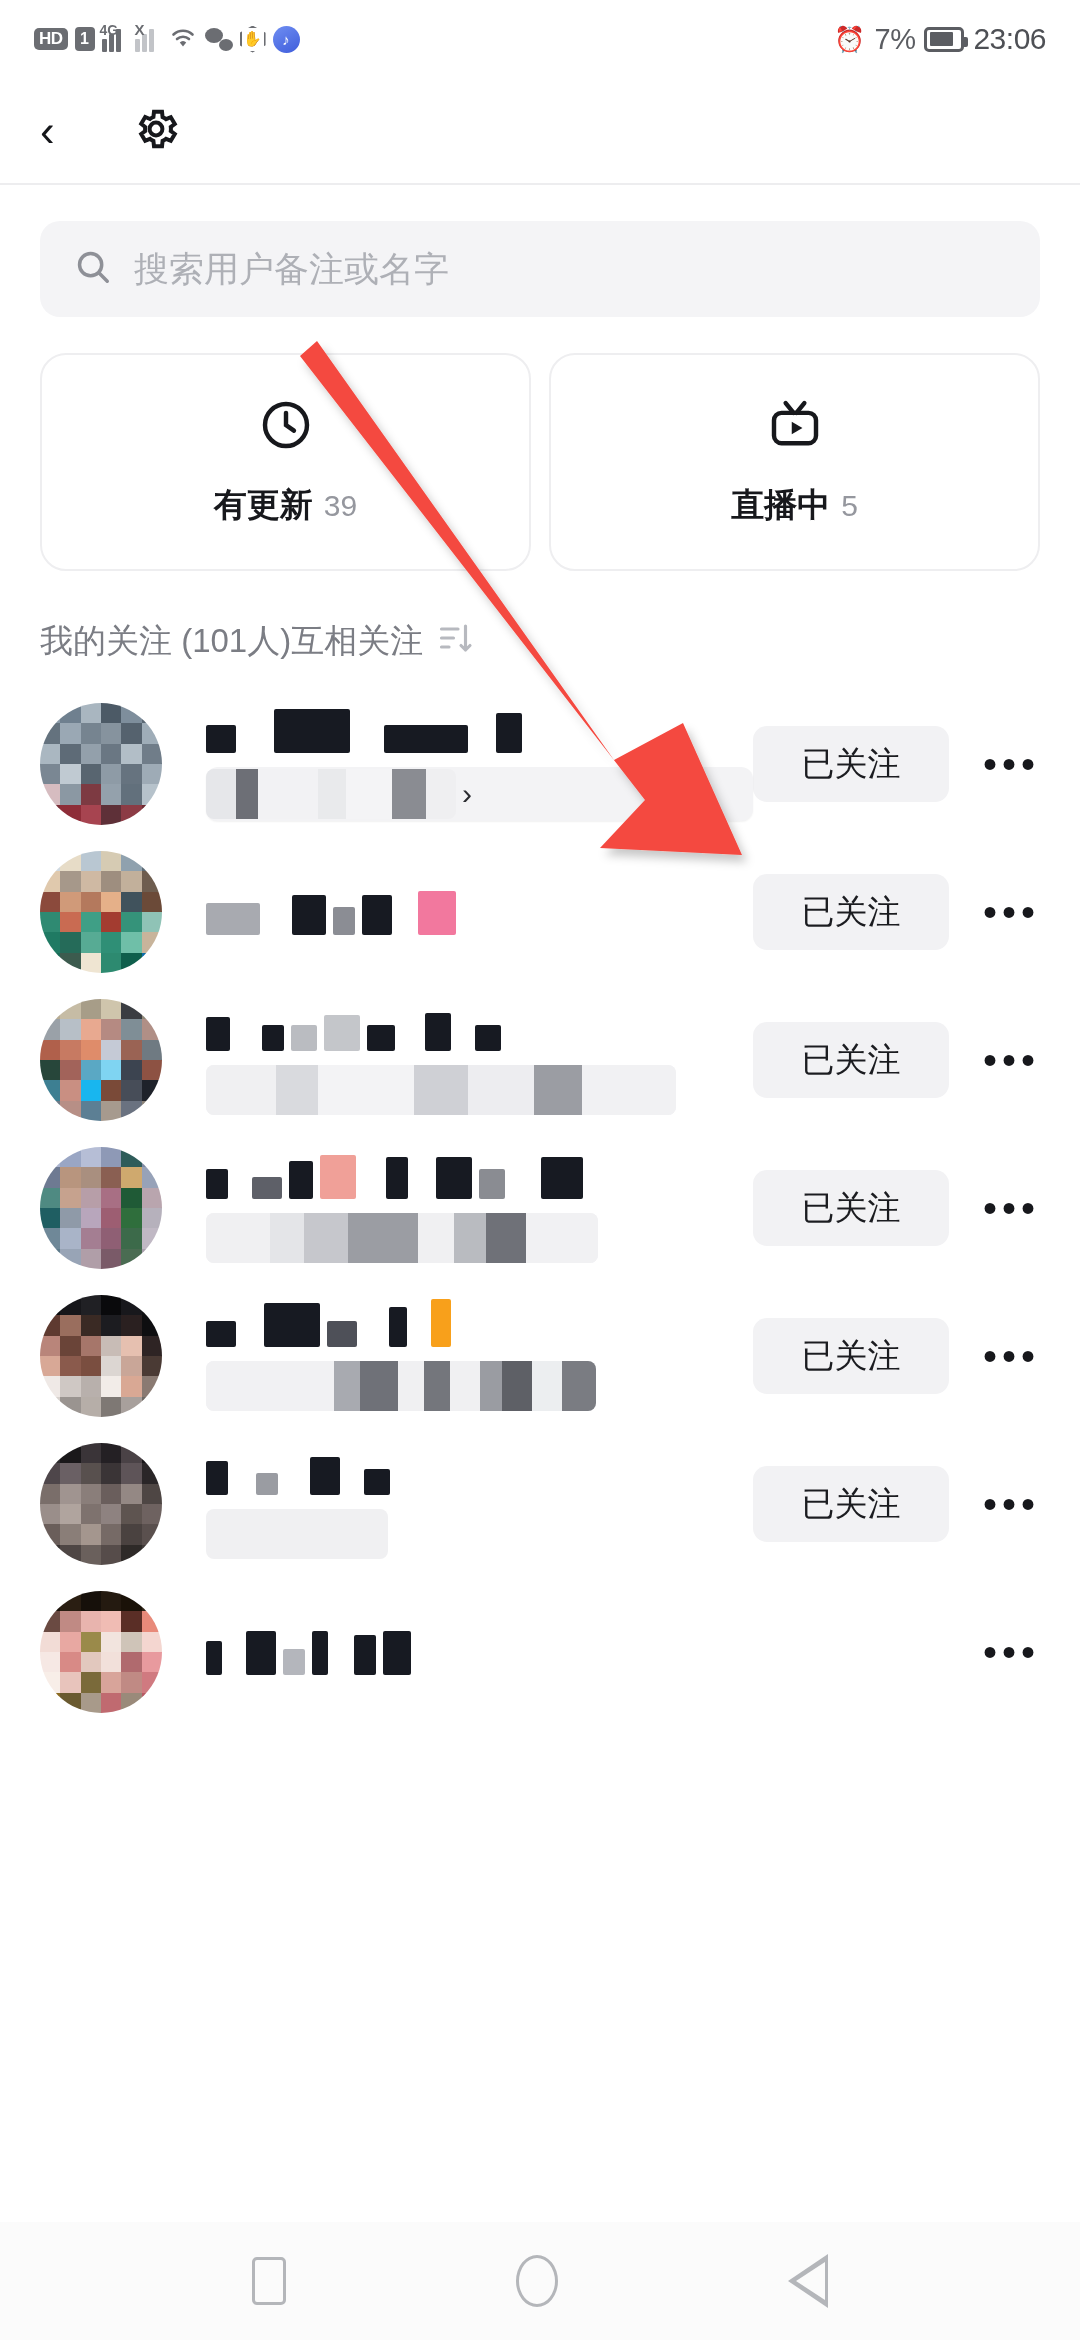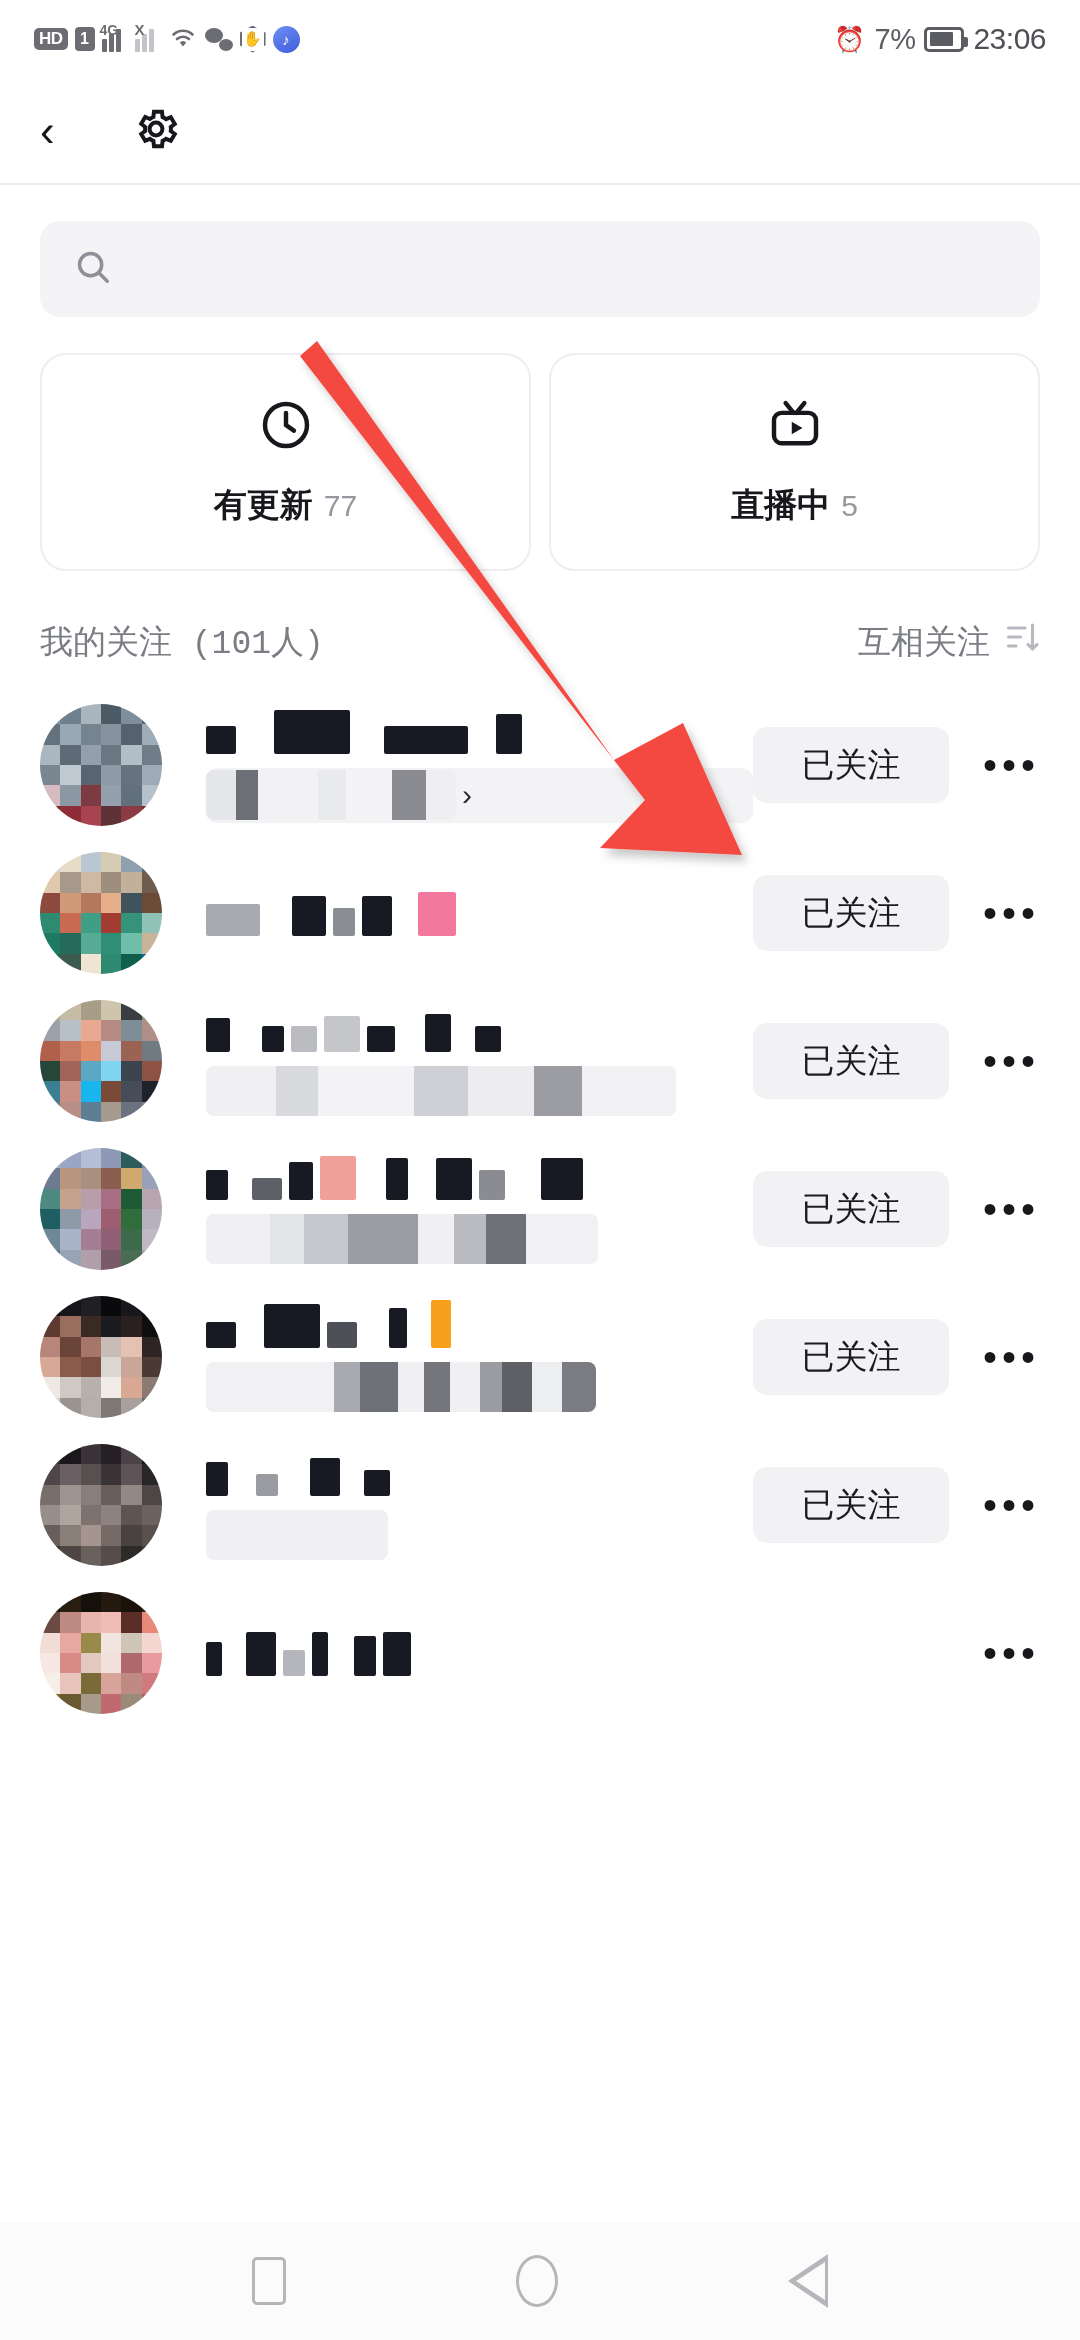--- a/index.html
+++ b/index.html
@@ -96,23 +96,22 @@
     flex:1; height:218px; border:2px solid #eeeef0; border-radius:26px;
     display:flex; flex-direction:column; align-items:center; justify-content:center;
     gap:26px; background:#fff;
   }
   .card svg{ width:56px; height:56px; }
   .card-lbl{ font-size:33px; font-weight:bold; color:#17181c; display:flex; align-items:baseline; gap:11px; }
   .card-cnt{ font-size:30px; font-weight:normal; color:#95979e; }
 
   
   .listhead{
-    display:flex; align-items:center; justify-content:space-between;
+    display:flex; align-items:center; 
     padding:48px 40px 26px;
-    font-family:Liberation Mono, monospace;
   }
   .listhead-left{ font-size:33px; color:#7b7d84; }
   .listhead-right{ display:flex; align-items:center; gap:14px; font-size:33px; color:#7b7d84; }
   .listhead-right svg{ width:36px; height:36px; }
 
   
   .row{
     display:flex; align-items:center; padding:0 40px;
     height:148px; position:relative;
   }
@@ -219,35 +218,36 @@
 <div class="tab-divider"></div>
 
 <div class="searchwrap">
   <div class="searchbar">
     <span>
       <svg viewBox="0 0 24 24" fill="none" stroke="#8e9097" stroke-width="2.2" stroke-linecap="round">
         <circle cx="10.5" cy="10.5" r="7"></circle>
           <path d="M16 16l5 5"></path>
       </svg>
     </span>
+    <span class="search-ph">搜索用户备注或名字</span>
   </div>
 </div>
 
 <div class="cards">
 
   <div class="card">
     <span>
       <svg viewBox="0 0 24 24" fill="none" stroke="#17181c" stroke-width="1.9" stroke-linecap="round">
         <circle cx="12" cy="12" r="9"></circle>
           <path d="M12 6.8V12l3.4 2.4"></path>
       </svg>
     </span>
     <span class="card-lbl">
       <span>有更新</span>
-      <span class="card-cnt">77</span>
+      <span class="card-cnt">39</span>
     </span>
   </div>
 
   <div class="card">
     <span>
       <svg viewBox="0 0 24 24" fill="none" stroke="#17181c" stroke-width="1.9" stroke-linecap="round" stroke-linejoin="round">
         <rect x="3" y="6.8" width="18" height="13" rx="3.2"></rect>
         <path d="M8 2.6l3.4 4.2M16 2.6l-3.4 4.2"></path>
         <path d="M10.6 10.6l4.6 2.7-4.6 2.7z" fill="#17181c" stroke="none"></path>
       </svg>

